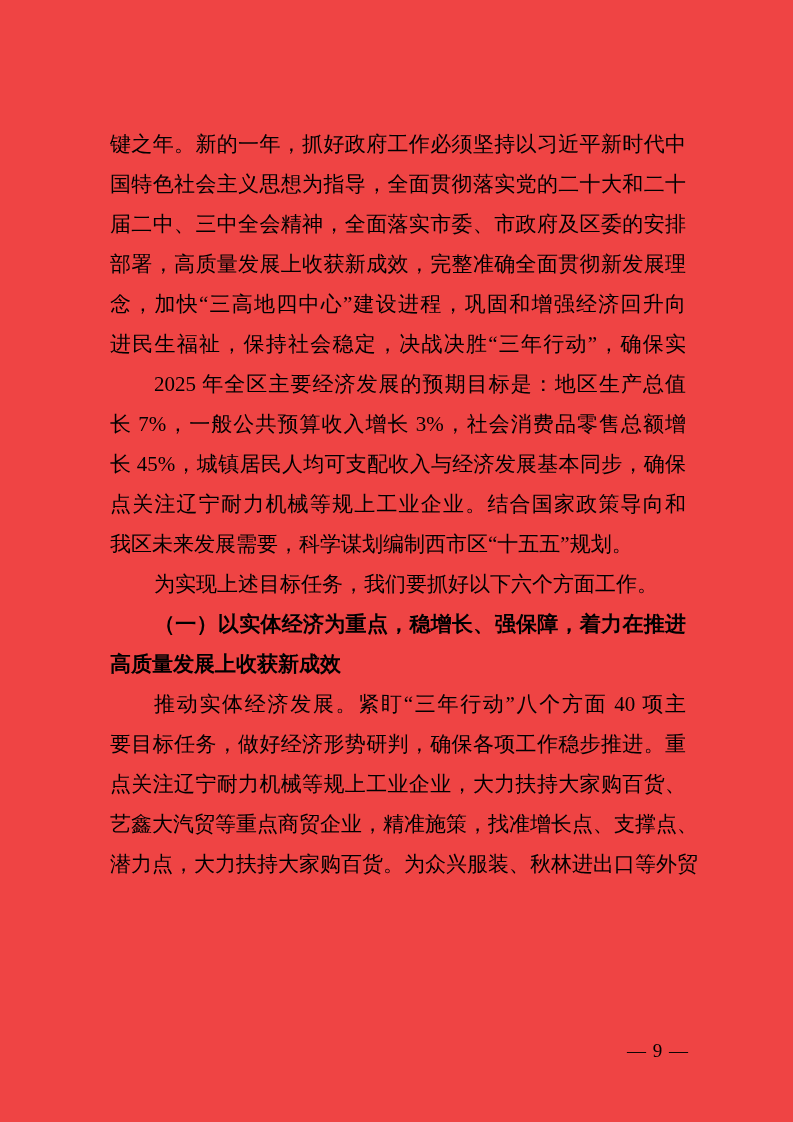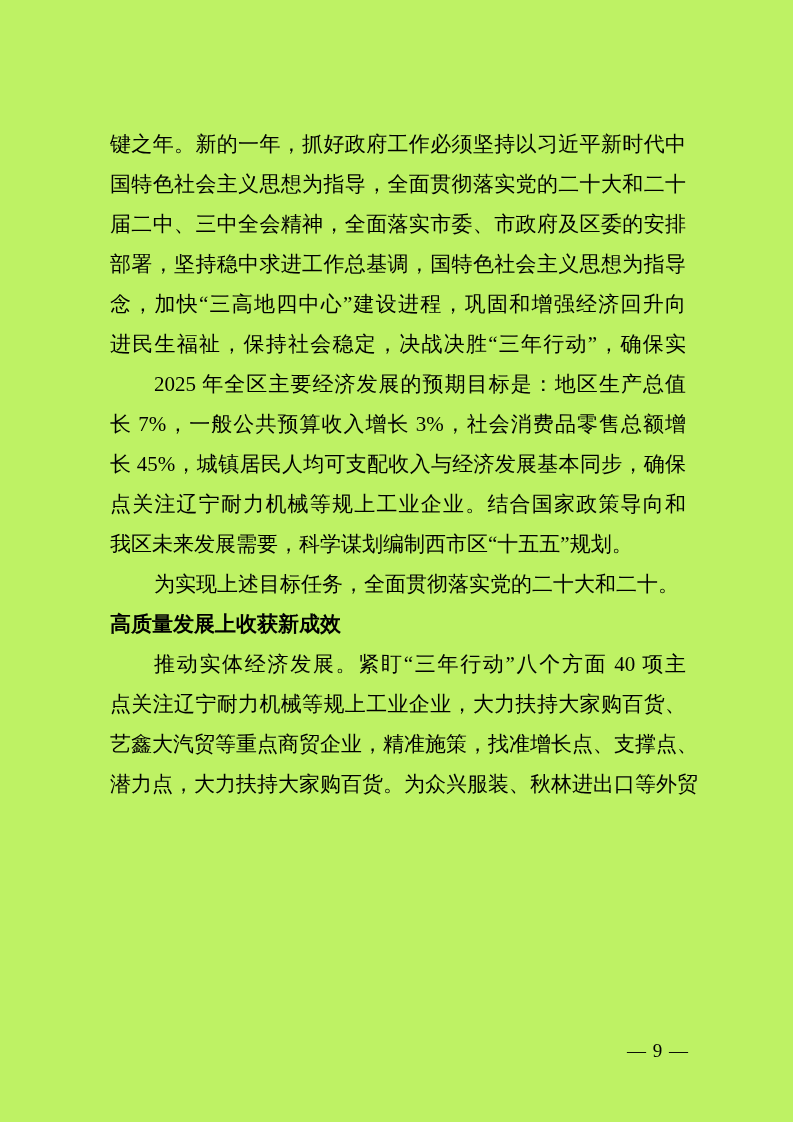--- a/index.html
+++ b/index.html
@@ -4,21 +4,21 @@
 <style>
   html, body {
     margin: 0;
     padding: 0;
     background: #ffffff;
   }
   .page {
     position: relative;
     width: 793px;
     height: 1122px;
-    background: #bef264;
+    background: #ef4444;
     overflow: hidden;
     font-family: "Liberation Serif", "DejaVu Serif", serif;
     color: #000000;
   }
   .doc-body {
     position: absolute;
     left: 110px;
     top: 124px;
     width: 576px;
   }
@@ -55,29 +55,31 @@
   }
 </style>
 </head>
 <body>
 
 <div class="page">
   <div class="doc-body">
       <div class="line">键之年。新的一年，抓好政府工作必须坚持以习近平新时代中</div>
       <div class="line">国特色社会主义思想为指导，全面贯彻落实党的二十大和二十</div>
       <div class="line">届二中、三中全会精神，全面落实市委、市政府及区委的安排</div>
-      <div class="line">部署，坚持稳中求进工作总基调，国特色社会主义思想为指导</div>
+      <div class="line">部署，高质量发展上收获新成效，完整准确全面贯彻新发展理</div>
       <div class="line">念，加快“三高地四中心”建设进程，巩固和增强经济回升向</div>
       <div class="line">进民生福祉，保持社会稳定，决战决胜“三年行动”，确保实</div>
       <div class="line indent">2025 年全区主要经济发展的预期目标是：地区生产总值</div>
       <div class="line">长 7%，一般公共预算收入增长 3%，社会消费品零售总额增</div>
       <div class="line">长 45%，城镇居民人均可支配收入与经济发展基本同步，确保</div>
       <div class="line">点关注辽宁耐力机械等规上工业企业。结合国家政策导向和</div>
       <div class="line para-end">我区未来发展需要，科学谋划编制西市区“十五五”规划。</div>
-      <div class="line indent para-end">为实现上述目标任务，全面贯彻落实党的二十大和二十。</div>
+      <div class="line indent para-end">为实现上述目标任务，我们要抓好以下六个方面工作。</div>
+      <div class="line indent bold">（一）以实体经济为重点，稳增长、强保障，着力在推进</div>
       <div class="line para-end bold">高质量发展上收获新成效</div>
       <div class="line indent">推动实体经济发展。紧盯“三年行动”八个方面 40 项主</div>
+      <div class="line">要目标任务，做好经济形势研判，确保各项工作稳步推进。重</div>
       <div class="line">点关注辽宁耐力机械等规上工业企业，大力扶持大家购百货、</div>
       <div class="line">艺鑫大汽贸等重点商贸企业，精准施策，找准增长点、支撑点、</div>
       <div class="line">潜力点，大力扶持大家购百货。为众兴服装、秋林进出口等外贸</div>
     </div>
   <div class="page-number">— 9 —</div>
 </div>
 
 </body></html>

